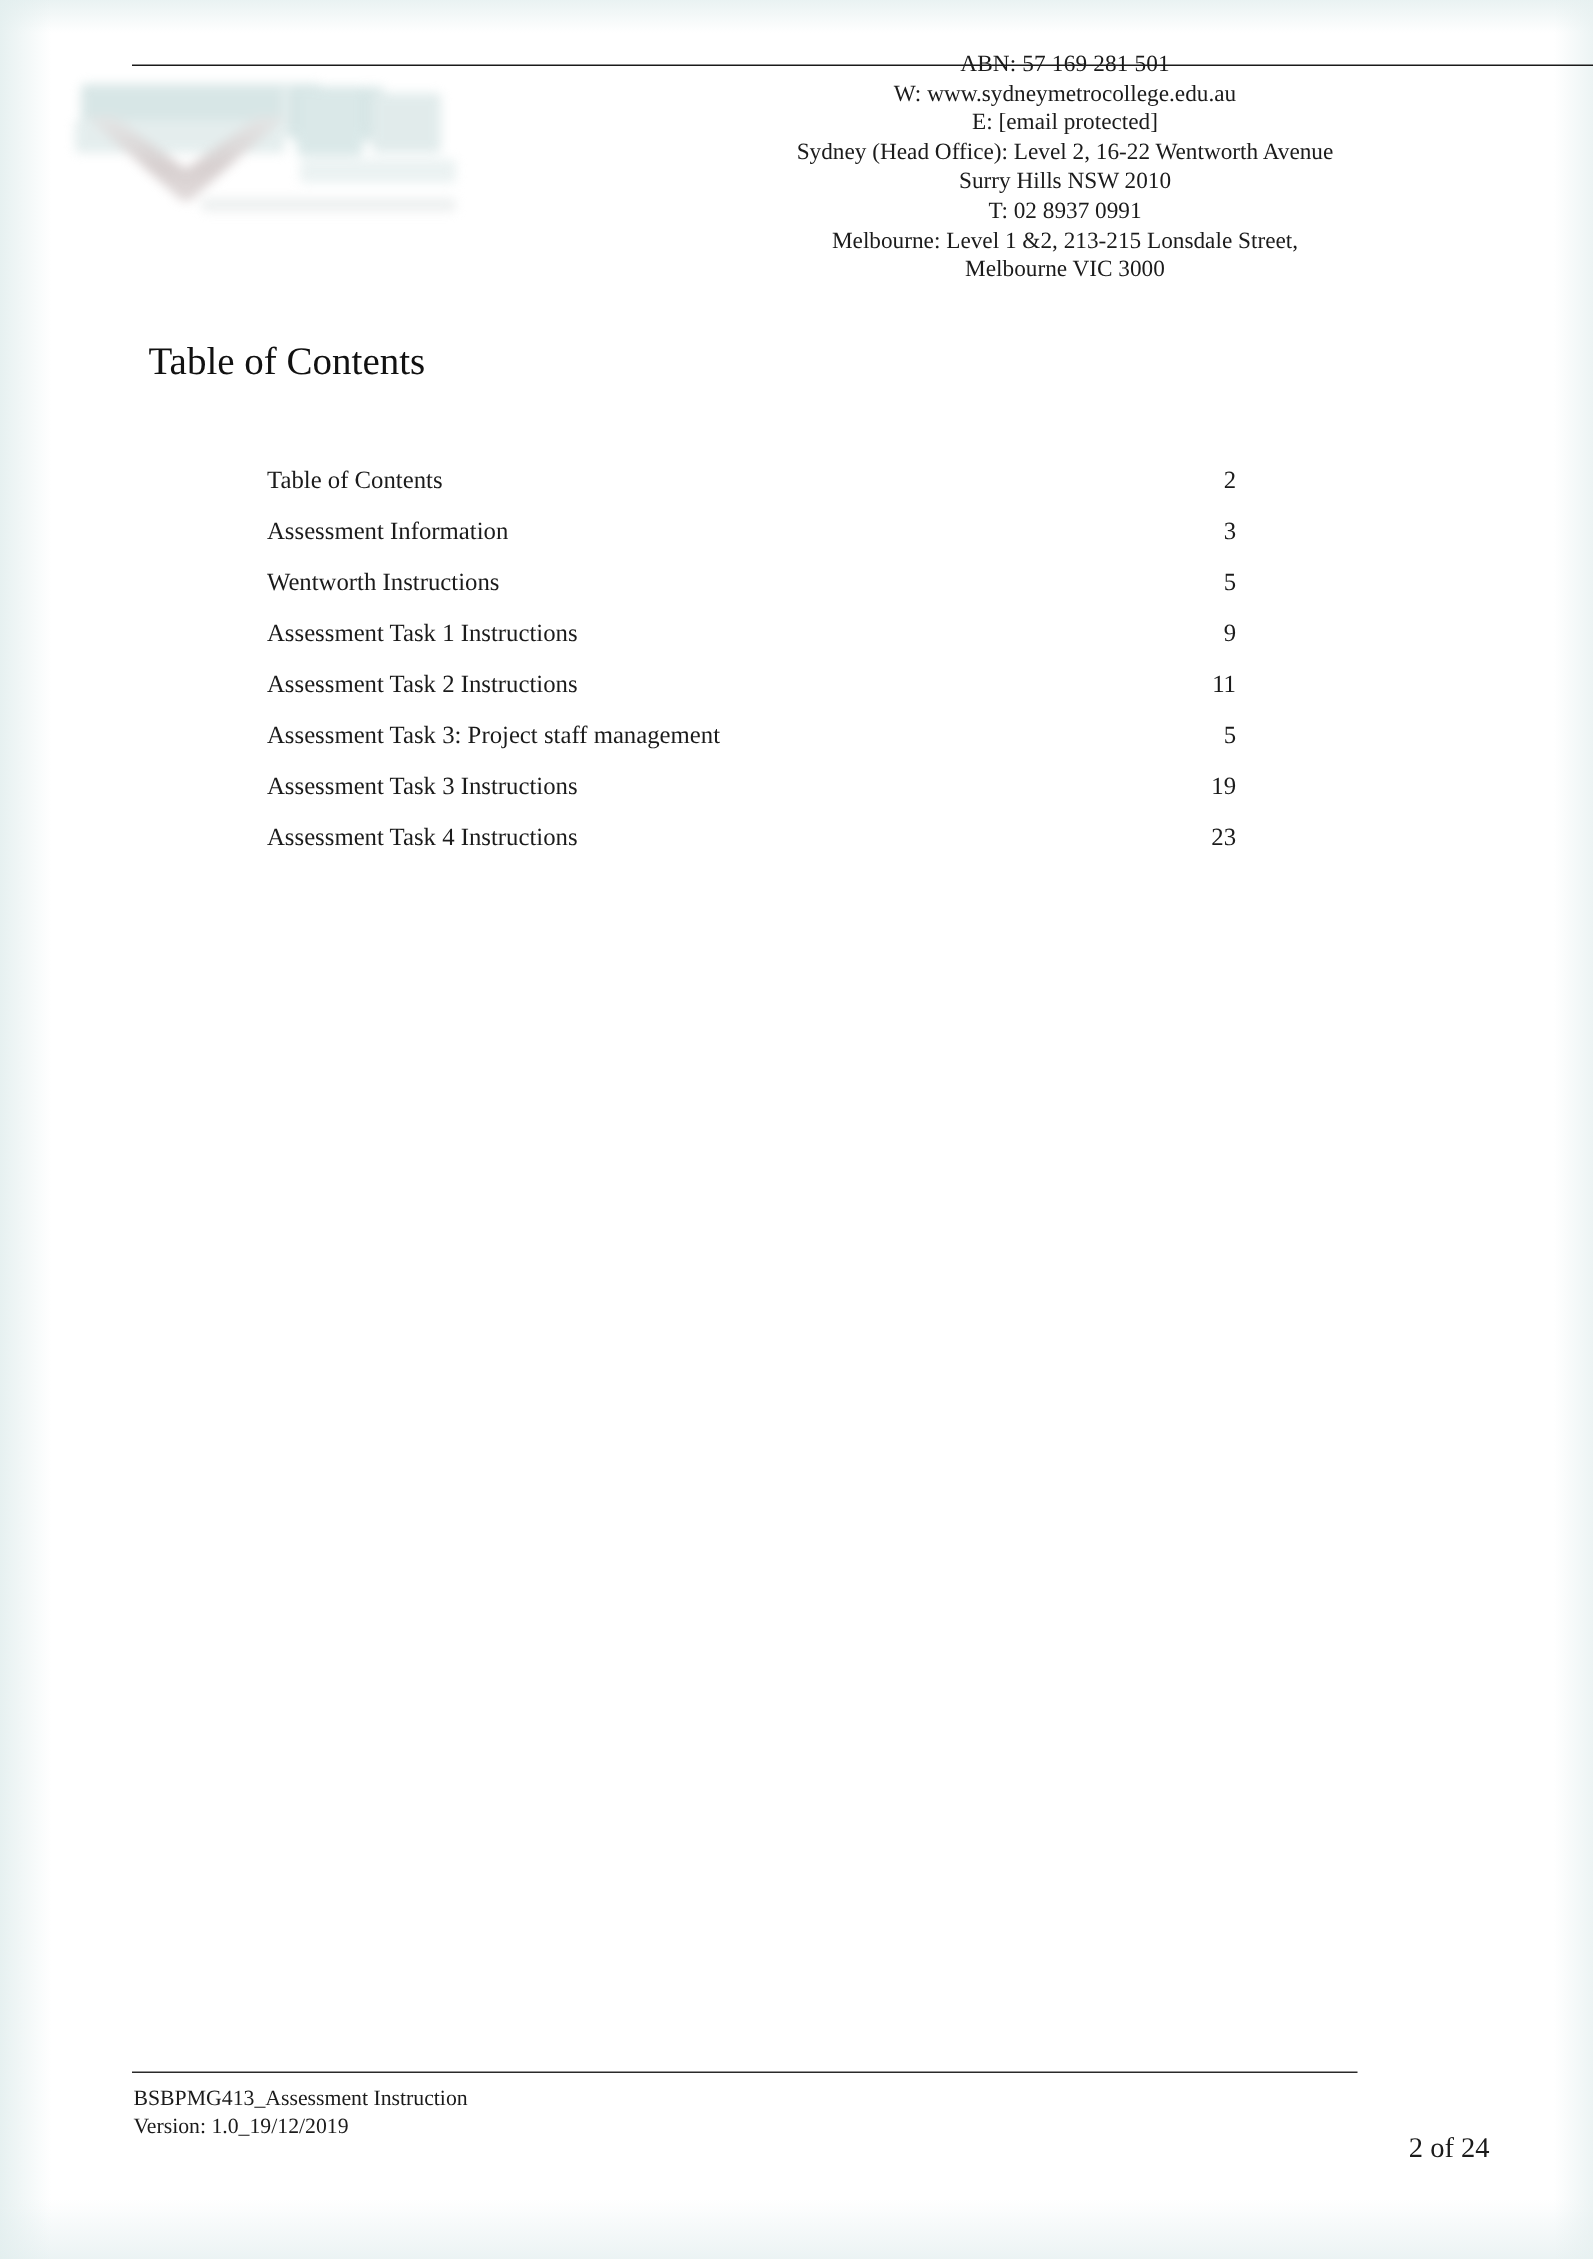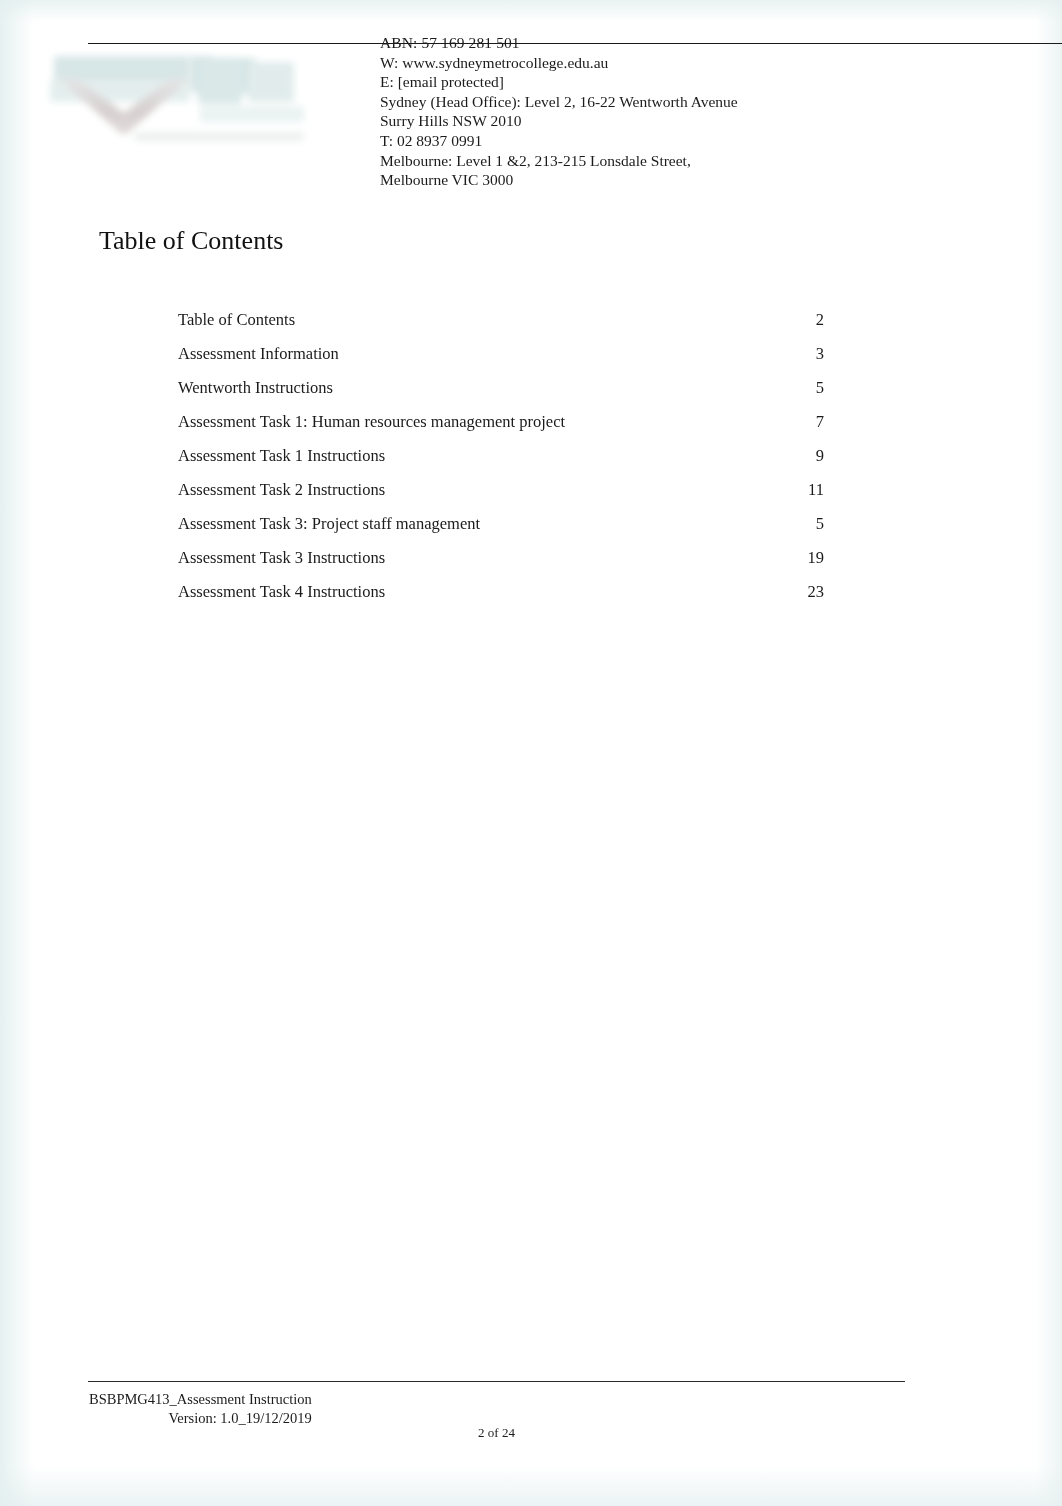--- a/index.html
+++ b/index.html
@@ -82,21 +82,21 @@
     height: 56px;
     background: linear-gradient(180deg, #cfd3d3 0%, #b6a8a8 60%, #c9bdbd 100%);
     clip-path: polygon(0% 0%, 14% 0%, 50% 62%, 86% 0%, 100% 0%, 52% 100%, 48% 100%);
   }
 
   .header-contact {
     position: absolute;
     right: 22px;
     top: 33px;
     width: 660px;
-    text-align: left;
+    text-align: center;
     font-size: 15.5px;
     line-height: 19.6px;
     color: #1b1b1b;
   }
   .header-contact .abn { letter-spacing: 0.1px; }
 
   
   .toc-title {
     position: absolute;
     left: 99px;
@@ -143,29 +143,28 @@
     height: 0;
     border-top: 1.4px solid #2a2a2a;
   }
   .footer-text {
     position: absolute;
     left: 89px;
     top: 1390px;
     font-size: 14.5px;
     line-height: 18.5px;
     color: #1b1b1b;
-    text-align: right;
   }
   .footer-pageno {
     position: absolute;
     left: 0;
     top: 1423px;
     width: 993px;
-    text-align: center;
-    font-size: 13px;
+    text-align: right;
+    font-size: 19px;
     line-height: 19px;
     color: #1b1b1b;
   }
 </style>
 </head>
 <body>
 
 <div class="page-frame"></div>
 
 <div class="page">
@@ -210,24 +209,20 @@
     <div class="toc-row">
       <span class="toc-label">Assessment Information</span>
       <span class="toc-page">3</span>
     </div>
 
     <div class="toc-row">
       <span class="toc-label">Wentworth Instructions</span>
       <span class="toc-page">5</span>
     </div>
 
-    <div class="toc-row">
-      <span class="toc-label">Assessment Task 1: Human resources management project</span>
-      <span class="toc-page">7</span>
-    </div>
 
     <div class="toc-row">
       <span class="toc-label">Assessment Task 1 Instructions</span>
       <span class="toc-page">9</span>
     </div>
 
 
     <div class="toc-row">
       <span class="toc-label">Assessment Task 2 Instructions</span>
       <span class="toc-page">11</span>

